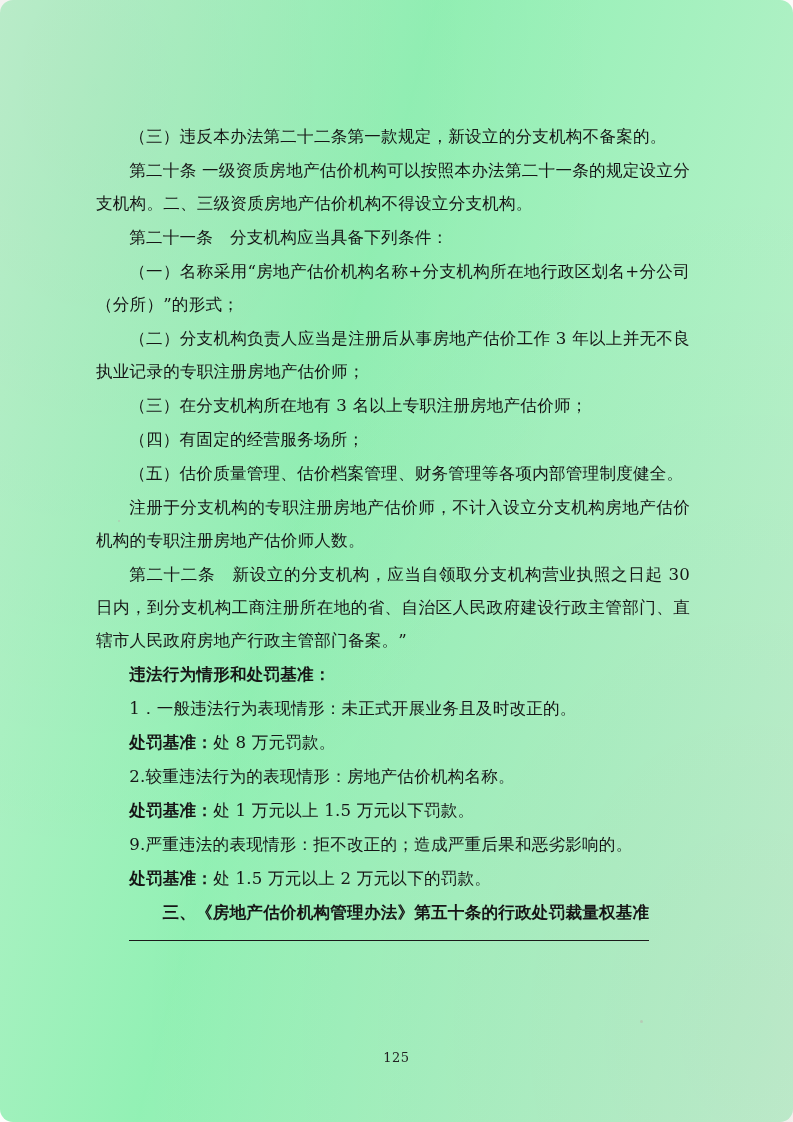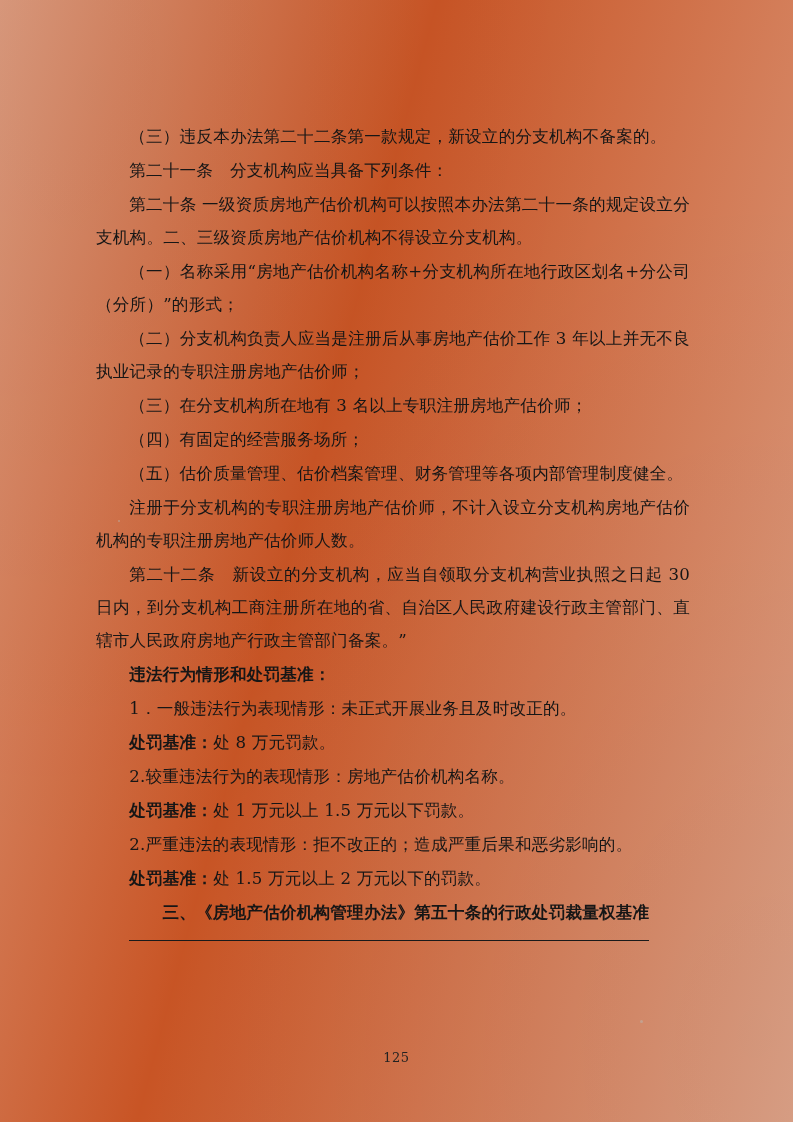--- a/index.html
+++ b/index.html
@@ -11,22 +11,23 @@
     height: 1122px;
     background: #ffffff;
     font-family: "DejaVu Serif", "Liberation Serif", serif;
     color: #1a1a1a;
     overflow: hidden;
   }
   .page {
     position: relative;
     width: 793px;
     height: 1122px;
-    background: #c2410c;
+    background: #86efac;
     box-sizing: border-box;
+    border-radius: 13px;
   }
   .scan-tint {
     position: absolute;
     inset: 0;
     background:
       radial-gradient(ellipse at 12% 8%, rgba(0,0,0,0.030), rgba(0,0,0,0) 55%),
       radial-gradient(ellipse at 95% 92%, rgba(0,0,0,0.035), rgba(0,0,0,0) 60%),
       linear-gradient(105deg, rgba(245,243,238,0.5), rgba(255,255,255,0.1) 40%, rgba(243,241,236,0.55));
     pointer-events: none;
   }
@@ -92,23 +93,23 @@
   <div class="scan-tint"></div>
 
   <div class="speck" style="left:640px; top:1020px; width:3px; height:3px;"></div>
   <div class="speck" style="left:184px; top:772px; width:2px; height:2px;"></div>
   <div class="speck" style="left:118px; top:520px; width:2px; height:2px;"></div>
 
   <div class="content">
 
     <p class="para indent">（三）违反本办法第二十二条第一款规定，新设立的分支机构不备案的。</p>
 
+    <p class="para indent">第二十条 一级资质房地产估价机构可以按照本办法第二十一条的规定设立分支机构。二、三级资质房地产估价机构不得设立分支机构。</p>
+
     <p class="para indent">第二十一条　分支机构应当具备下列条件：</p>
-
-    <p class="para indent">第二十条 一级资质房地产估价机构可以按照本办法第二十一条的规定设立分支机构。二、三级资质房地产估价机构不得设立分支机构。</p>
 
     <p class="para indent">（一）名称采用“房地产估价机构名称+分支机构所在地行政区划名+分公司（分所）”的形式；</p>
 
     <p class="para indent">（二）分支机构负责人应当是注册后从事房地产估价工作 3 年以上并无不良执业记录的专职注册房地产估价师；</p>
 
     <p class="para indent">（三）在分支机构所在地有 3 名以上专职注册房地产估价师；</p>
 
     <p class="para indent">（四）有固定的经营服务场所；</p>
 
     <p class="para indent">（五）估价质量管理、估价档案管理、财务管理等各项内部管理制度健全。</p>
@@ -120,21 +121,21 @@
     <p class="para indent bold-para">违法行为情形和处罚基准：</p>
 
     <p class="para indent"><span>1．一般违法行为表现情形：</span><span>未正式开展业务且及时改正的。</span></p>
 
     <p class="para indent"><span class="bold">处罚基准：</span><span>处 8 万元罚款。</span></p>
 
     <p class="para indent"><span>2.较重违法行为的表现情形：</span><span>房地产估价机构名称。</span></p>
 
     <p class="para indent"><span class="bold">处罚基准：</span><span>处 1 万元以上 1.5 万元以下罚款。</span></p>
 
-    <p class="para indent"><span>2.严重违法的表现情形：</span><span>拒不改正的；造成严重后果和恶劣影响的。</span></p>
+    <p class="para indent"><span>9.严重违法的表现情形：</span><span>拒不改正的；造成严重后果和恶劣影响的。</span></p>
 
     <p class="para indent"><span class="bold">处罚基准：</span><span>处 1.5 万元以上 2 万元以下的罚款。</span></p>
 
     <p class="para indent heading-final"><span class="underline">三、《房地产估价机构管理办法》第五十条的行政处罚裁量权基准</span></p>
 
   </div>
 
   <div class="page-number">125</div>
 </div>
 

